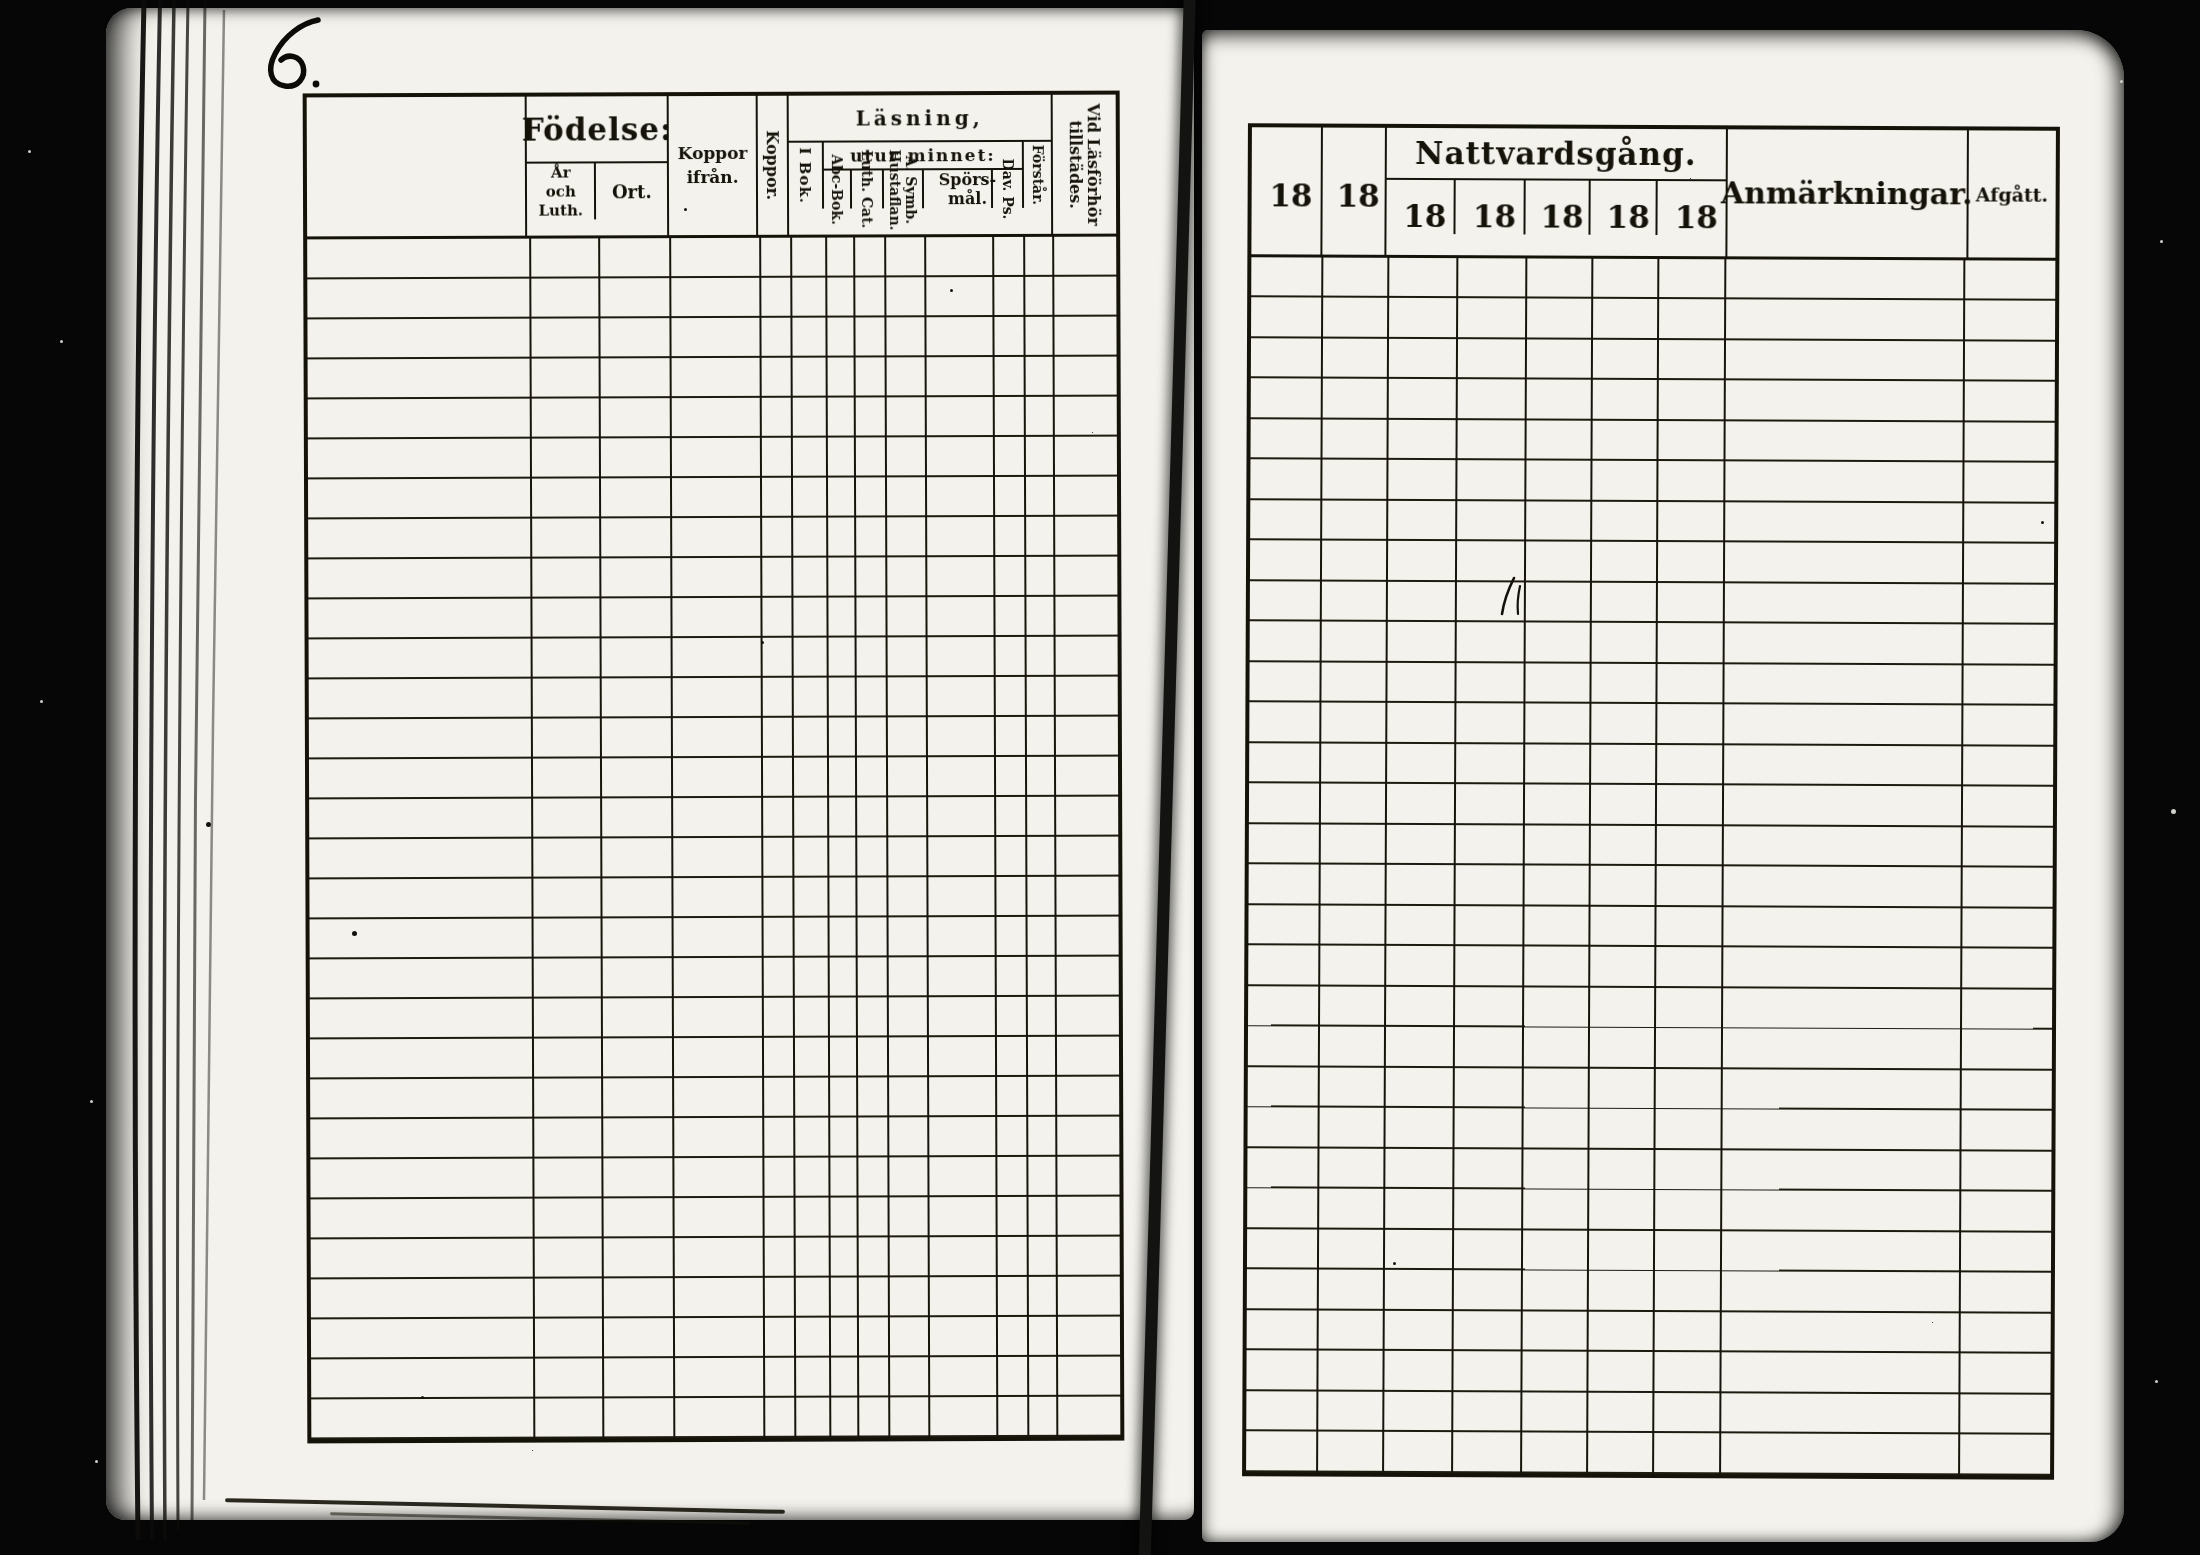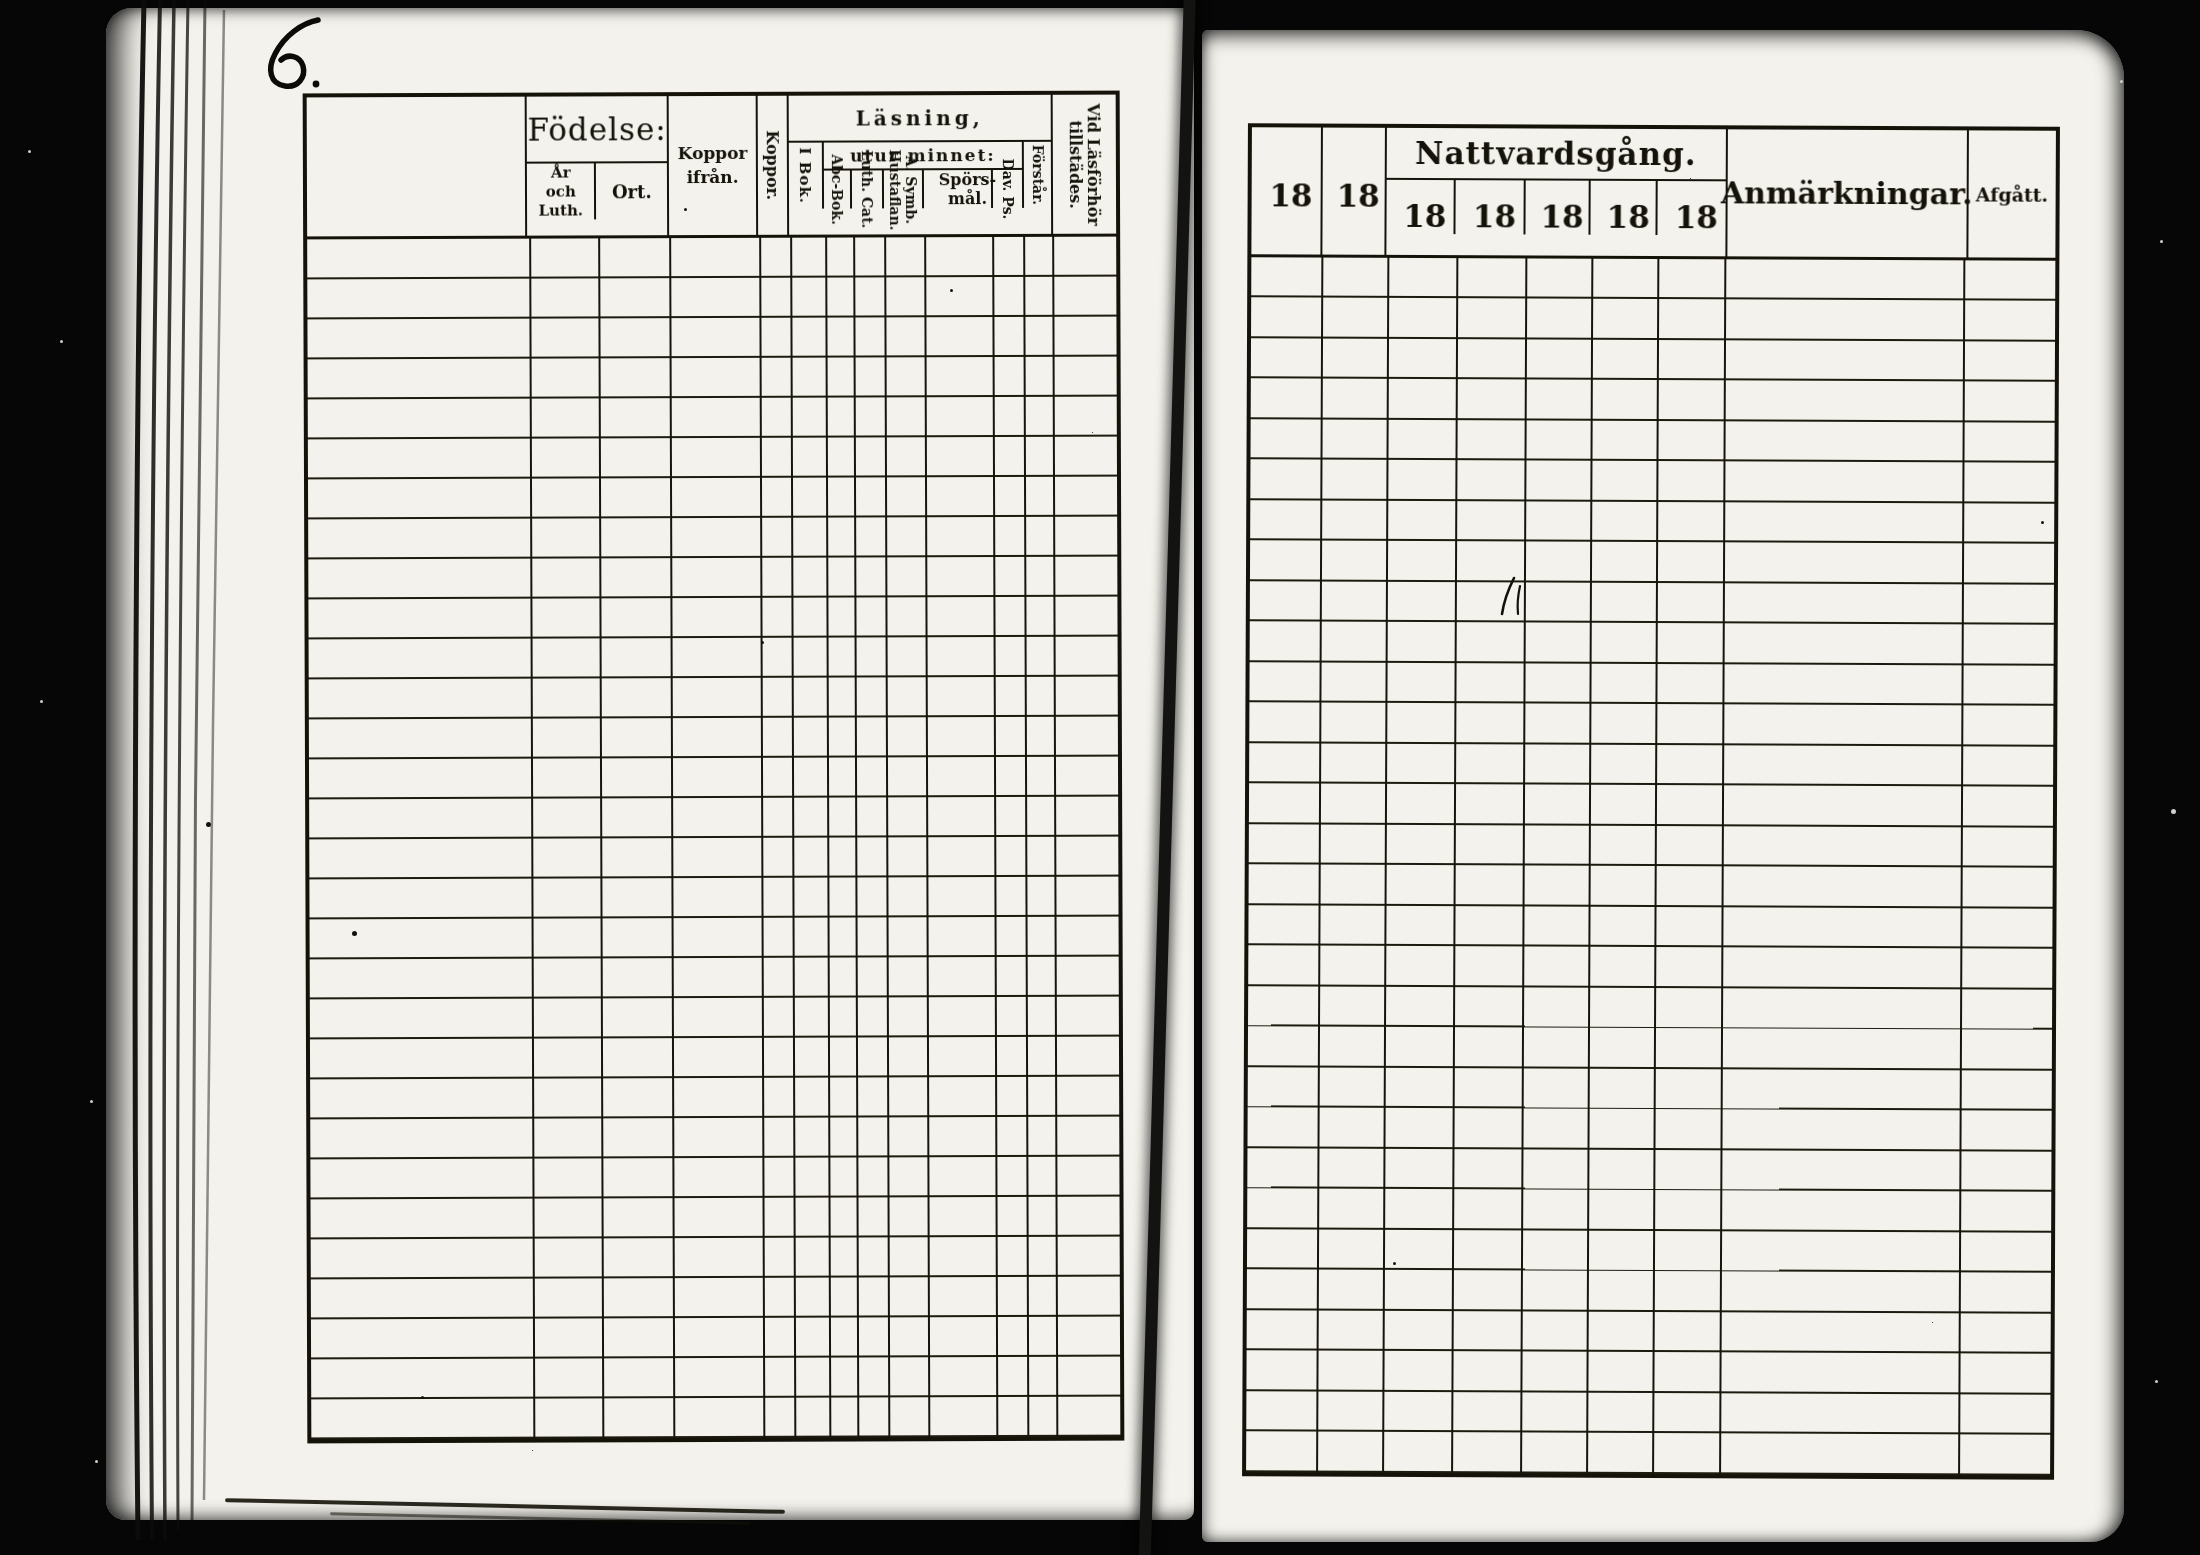--- a/index.html
+++ b/index.html
@@ -51,21 +51,21 @@
   .lbody { height:1200px;
      }
   .lbody .bcol { background:repeating-linear-gradient(to bottom, transparent 0px, transparent 38px, #1d1a10 38px, #1d1a10 40px); }
   .rbody .bcol { background:repeating-linear-gradient(to bottom, transparent 0px, transparent 38.5px, #1d1a10 38.5px, #1d1a10 40.5px); }
 
   .w-name{width:226px}.w-fod{width:142px}.w-ard{width:70px}.w-ort{width:72px}
   .w-kom{width:91px}.w-kop{width:31px}.w-las{width:264px}.w-ibok{width:35px}
   .w-utur{width:200px}.w-abc{width:28px}.w-luth{width:32px}.w-asym{width:40px}
   .w-spo{width:69px}.w-dav{width:31px}.w-for{width:29px}.w-vid{width:63px}
 
-  .fodelse-label { height:67px; font-size:31px; font-weight:normal; letter-spacing:1px; }
+  .fodelse-label { height:67px; font-size:31px; font-weight:bold; letter-spacing:1px; }
   .h-ardatum { font-size:15px; font-weight:bold; line-height:1.25; }
   .h-ort { font-size:18px; font-weight:bold; }
   .h-kommen { font-size:17px; font-weight:bold; line-height:1.4; }
   .lasning-label { height:47px; font-size:20px; font-weight:bold; letter-spacing:4px; }
   .utur-label { height:28px; font-size:17px; font-weight:bold; letter-spacing:2px; }
   .h-koppor .rot { font-size:16px; }
   .h-ibok .rot { font-size:15px; letter-spacing:1px; }
   .h-abc .rot, .h-luth .rot { font-size:14px; }
   .h-asymb .rot2 { font-size:14px; }
   .h-sporsmal { font-size:16px; font-weight:bold; line-height:1.2;padding-left:20px; }

